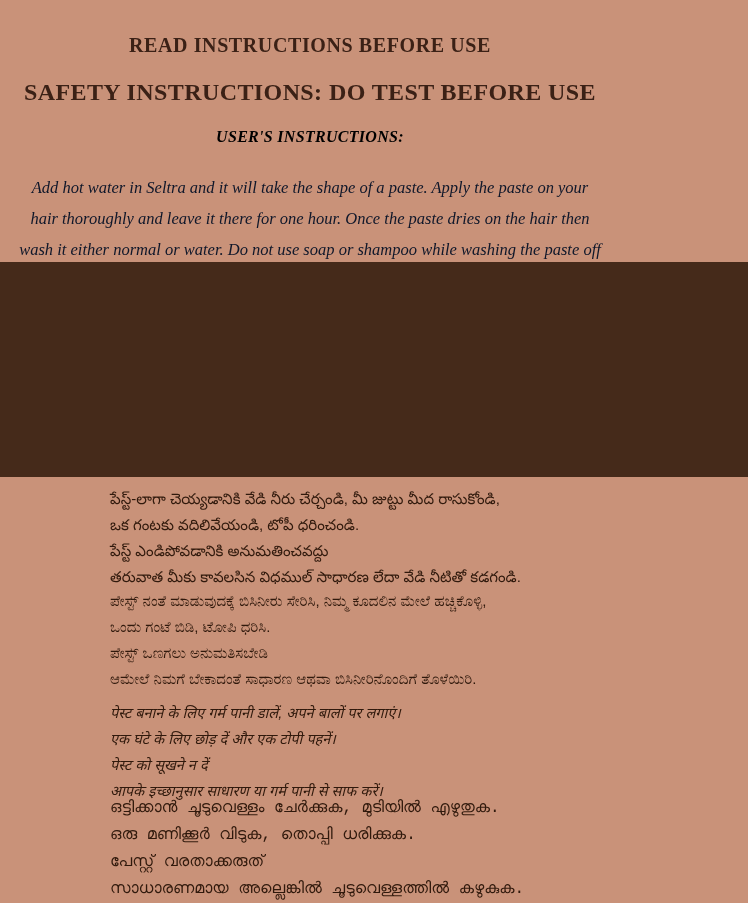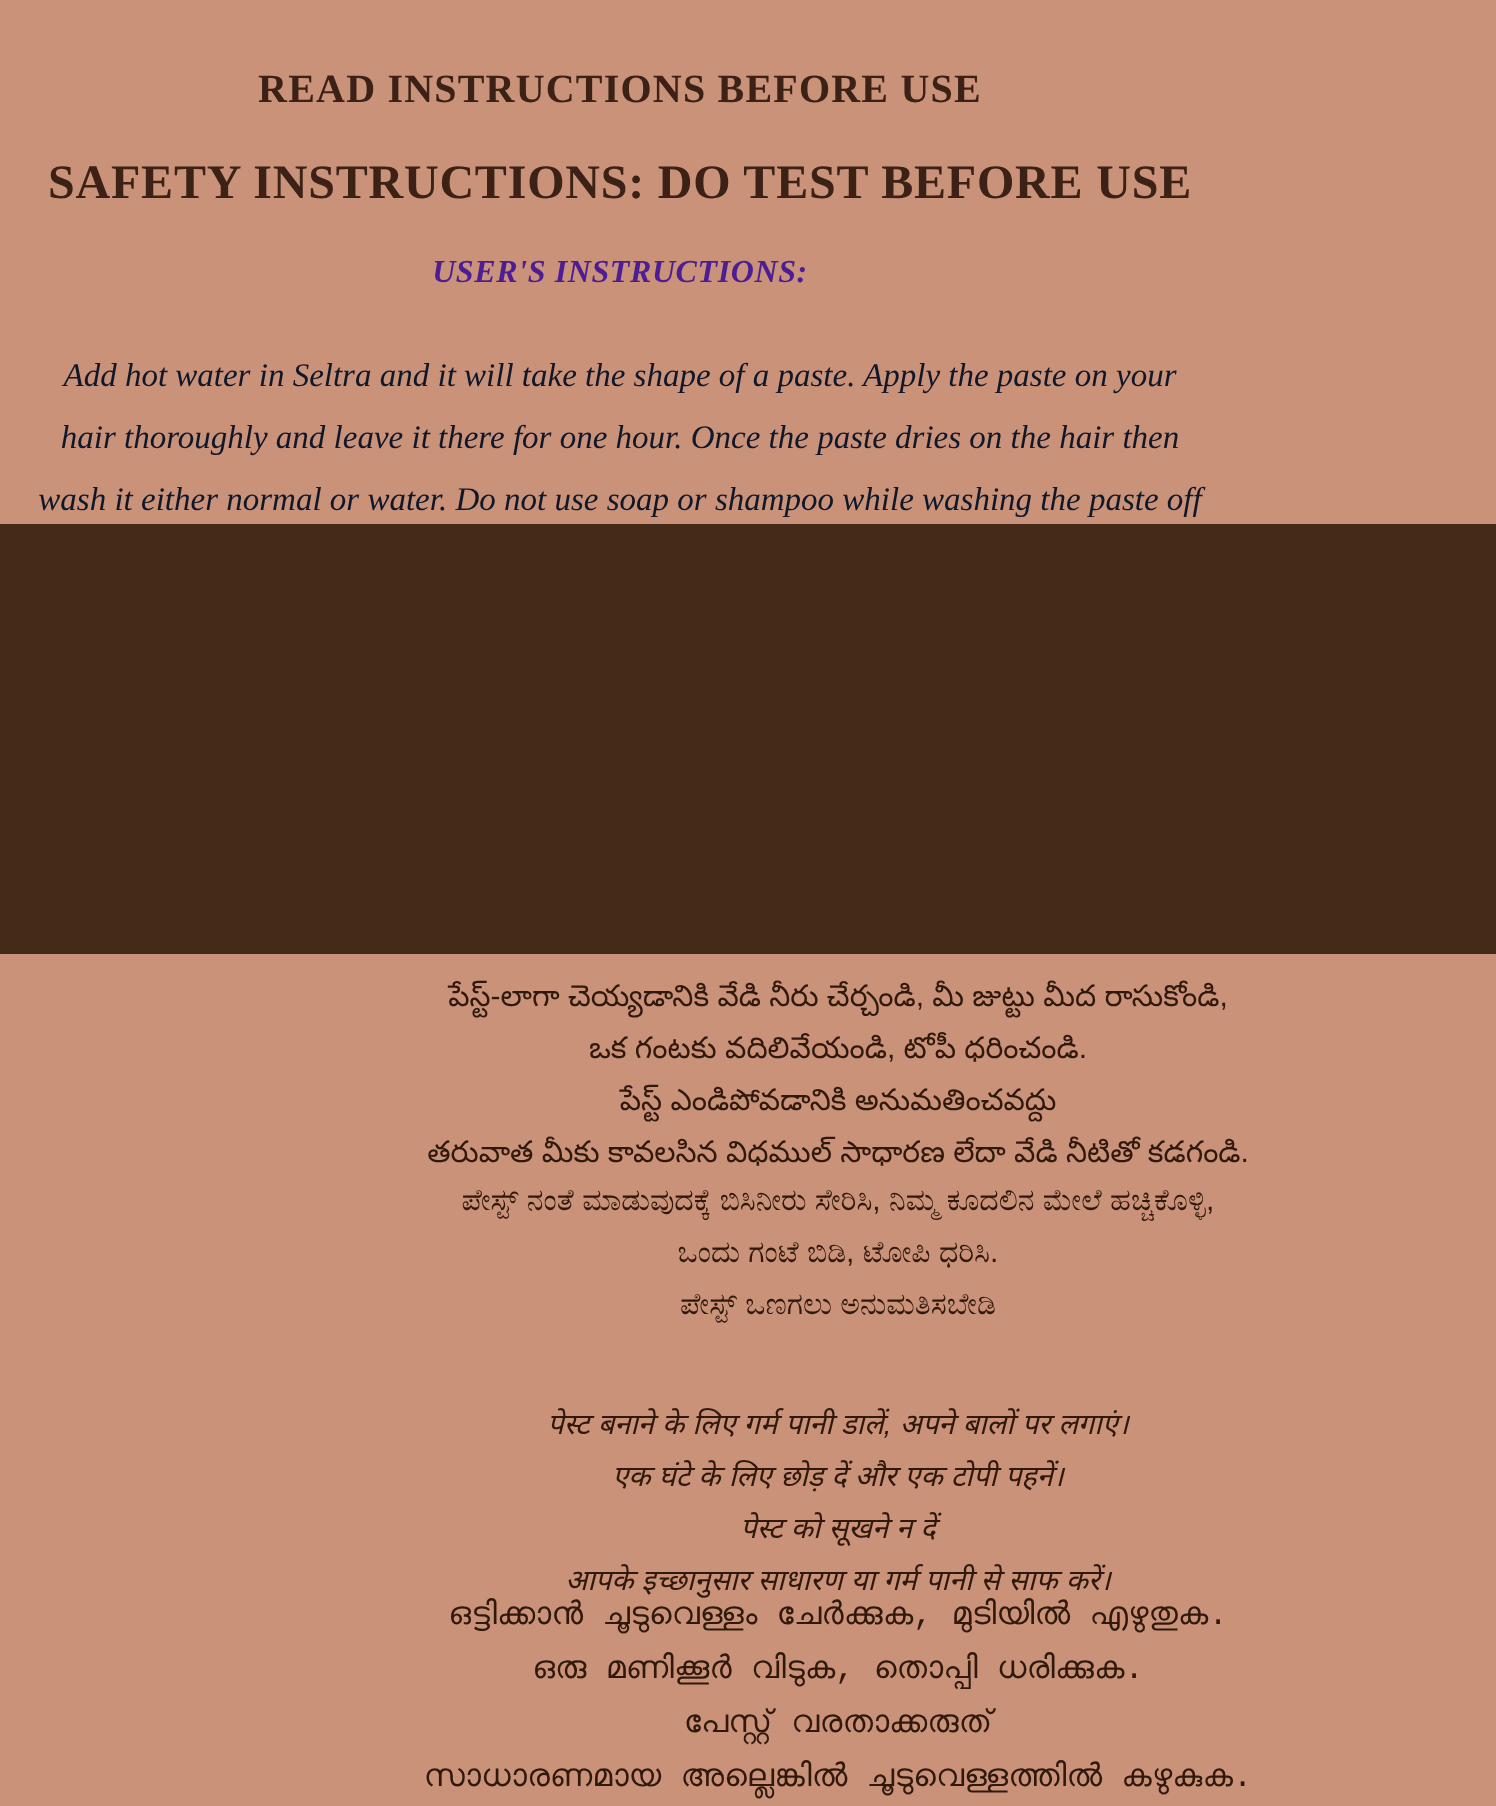--- a/index.html
+++ b/index.html
@@ -40,21 +40,21 @@
     letter-spacing: 0.4px;
     color: #3b2116;
     margin: 0 0 22px 0;
   }
   .heading-3 {
     font-family: "Liberation Serif", serif;
     font-weight: bold;
     font-style: italic;
     font-size: 16px;
     letter-spacing: 0.3px;
-    color: #4c1d95;
+    color: #000000;
     margin: 0 0 26px 0;
   }
   .instructions {
     font-family: "Liberation Serif", serif;
     font-style: italic;
     font-size: 16.5px;
     line-height: 31px;
     color: #0f172a;
     padding: 0 16px;
     margin: 0;
@@ -70,21 +70,20 @@
   .lang-block {
     position: absolute;
     left: 0;
     width: 748px;
     color: #30190c;
     font-family: "Liberation Sans", sans-serif;
   }
   .lang-lines {
     padding-left: 110px;
     padding-right: 20px;
-    text-align: center;
   }
   .lang-line {
     font-size: 14.5px;
     line-height: 25px;
     white-space: nowrap;
   }
   .telugu { top: 486px; }
   .kannada { top: 588px; }
   .hindi { top: 700px; }
   .malayalam { top: 795px; font-family: Liberation Mono, monospace; }
@@ -125,20 +124,21 @@
       <div class="lang-line">పేస్ట్ ఎండిపోవడానికి అనుమతించవద్దు</div>
       <div class="lang-line">తరువాత మీకు కావలసిన విధముల్ సాధారణ లేదా వేడి నీటితో కడగండి.</div>
     </div>
   </div>
 
   <div class="lang-block kannada">
     <div class="lang-lines">
       <div class="lang-line">ಪೇಸ್ಟ್ ನಂತೆ ಮಾಡುವುದಕ್ಕೆ ಬಿಸಿನೀರು ಸೇರಿಸಿ, ನಿಮ್ಮ ಕೂದಲಿನ ಮೇಲೆ ಹಚ್ಚಿಕೊಳ್ಳಿ,</div>
       <div class="lang-line">ಒಂದು ಗಂಟೆ ಬಿಡಿ, ಟೋಪಿ ಧರಿಸಿ.</div>
       <div class="lang-line">ಪೇಸ್ಟ್ ಒಣಗಲು ಅನುಮತಿಸಬೇಡಿ</div>
+      <div class="lang-line">ಆಮೇಲೆ ನಿಮಗೆ ಬೇಕಾದಂತೆ ಸಾಧಾರಣ ಆಥವಾ ಬಿಸಿನೀರಿನೊಂದಿಗೆ ತೊಳೆಯಿರಿ.</div>
     </div>
   </div>
 
   <div class="lang-block hindi">
     <div class="lang-lines">
       <div class="lang-line">पेस्ट बनाने के लिए गर्म पानी डालें, अपने बालों पर लगाएं।</div>
       <div class="lang-line">एक घंटे के लिए छोड़ दें और एक टोपी पहनें।</div>
       <div class="lang-line">पेस्ट को सूखने न दें</div>
       <div class="lang-line">आपके इच्छानुसार साधारण या गर्म पानी से साफ करें।</div>
     </div>

